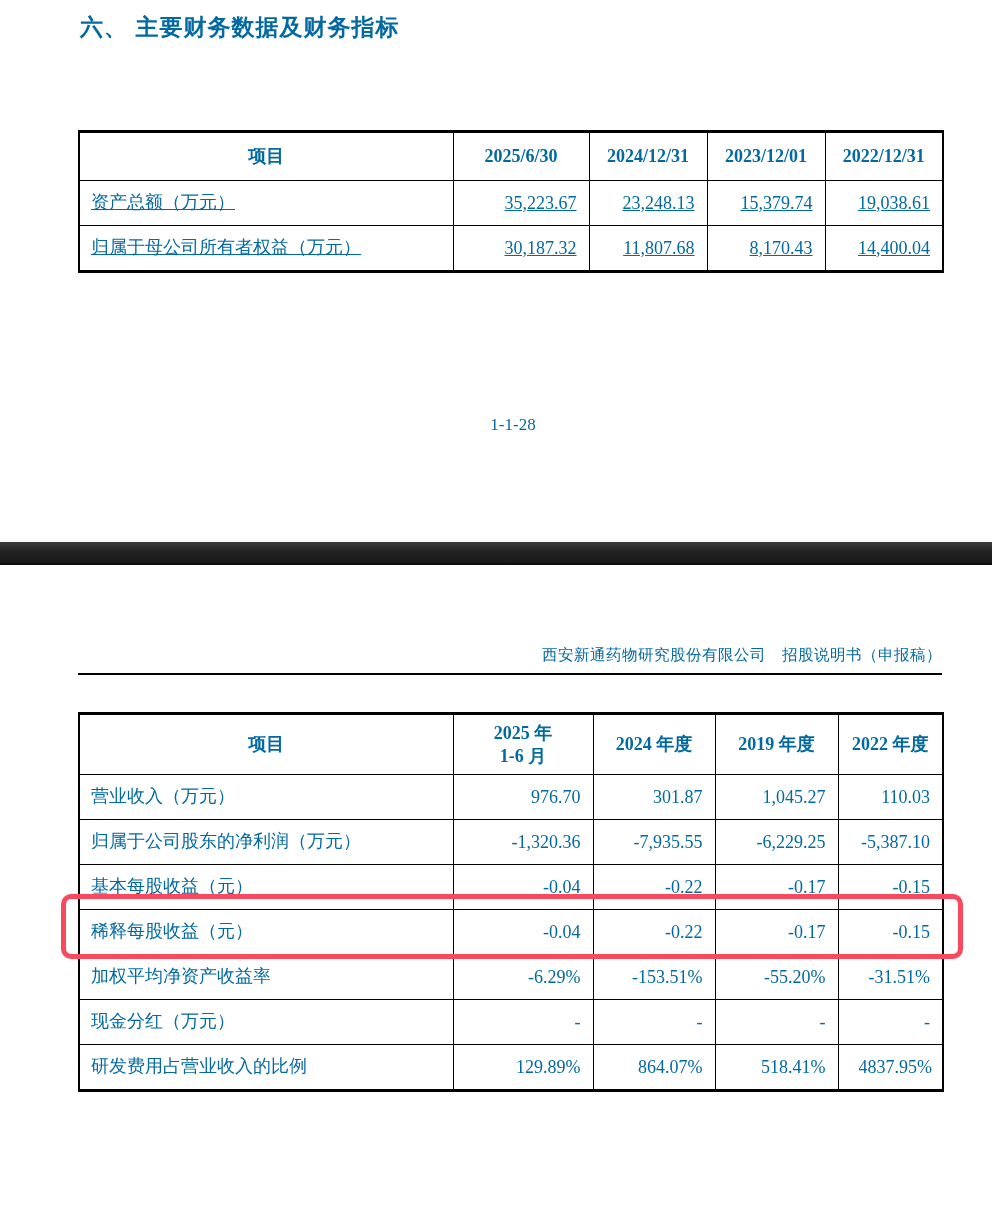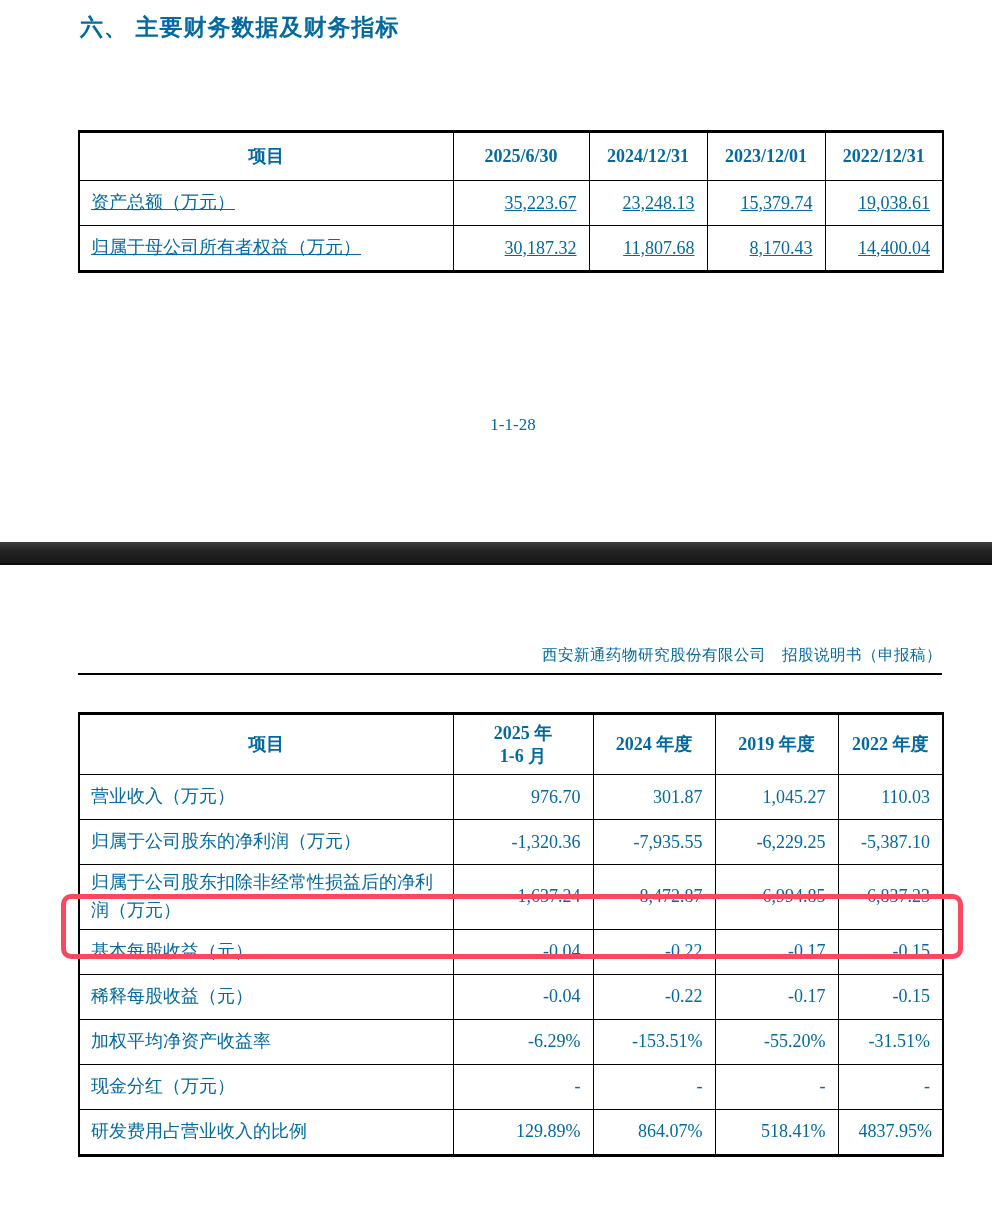--- a/index.html
+++ b/index.html
@@ -184,27 +184,20 @@
       <td class="val">1,045.27</td>
       <td class="val">110.03</td>
     </tr>
     <tr>
       <td class="lab">归属于公司股东的净利润（万元）</td>
       <td class="val">-1,320.36</td>
       <td class="val">-7,935.55</td>
       <td class="val">-6,229.25</td>
       <td class="val">-5,387.10</td>
     </tr>
-    <tr class="tall">
-      <td class="lab">归属于公司股东扣除非经常性损益后的净利润（万元）</td>
-      <td class="val">-1,637.24</td>
-      <td class="val">-8,472.87</td>
-      <td class="val">-6,994.85</td>
-      <td class="val">-6,837.23</td>
-    </tr>
     <tr>
       <td class="lab">基本每股收益（元）</td>
       <td class="val">-0.04</td>
       <td class="val">-0.22</td>
       <td class="val">-0.17</td>
       <td class="val">-0.15</td>
     </tr>
     <tr>
       <td class="lab">稀释每股收益（元）</td>
       <td class="val">-0.04</td>

